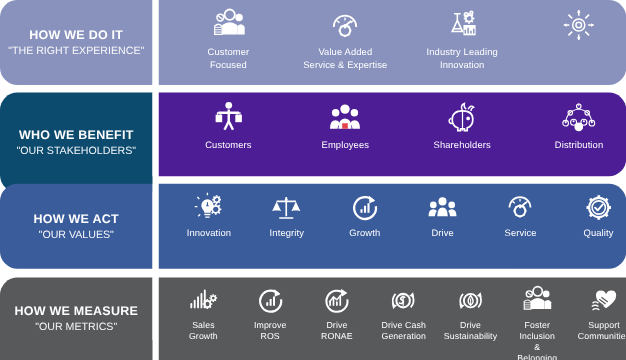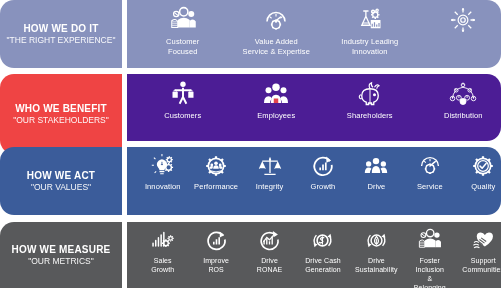--- a/index.html
+++ b/index.html
@@ -154,21 +154,21 @@
               <path d="M4 20 l3 -2 v4 z" stroke="none"></path>
               <path d="M36 20 l-3 -2 v4 z" stroke="none"></path>
             </g>
           </svg>
         </div>
       </div>
     </div>
   </div>
 
   <div class="row" id="row-1" style="top:74px; height:67px;">
-    <div class="label-block" style="background:#ef4444; height:80px;">
+    <div class="label-block" style="background:#0c4a6e; height:80px;">
       <div class="label-title">WHO WE BENEFIT</div>
       <div class="label-sub">"OUR STAKEHOLDERS"</div>
     </div>
     <div class="gap"></div>
     <div class="icon-strip" style="background:#4c1d95; height:67px;">
 
       <div class="cell">
         <div class="glyph">
           <svg viewBox="0 0 40 40" fill="#fff" stroke="#fff">
             <circle cx="20" cy="7" r="3.6" stroke="none"></circle>
@@ -262,39 +262,20 @@
             </g>
             <g transform="translate(28,22)" stroke-width="2">
               <circle cx="0" cy="0" r="4"></circle>
               <path d="M0 -6.4 v1.8 M0 4.6 v1.8 M-6.4 0 h1.8 M4.6 0 h1.8 M-4.6 -4.6 l1.3 1.3 M3.3 3.3 l1.3 1.3 M4.6 -4.6 l-1.3 1.3 M-3.3 3.3 l-1.3 1.3"></path>
             </g>
           </svg>
         </div>
         <div class="cap">Innovation</div>
       </div>
 
-      <div class="cell">
-        <div class="glyph">
-          <svg viewBox="0 0 40 40" fill="none" stroke="#fff" stroke-width="2.4">
-            <circle cx="20" cy="20" r="11"></circle>
-            <path d="M20 6 v3 M20 31 v3 M6 20 h3 M31 20 h3
-                     M10 10 l2.2 2.2 M27.8 27.8 l2.2 2.2 M30 10 l-2.2 2.2 M12.2 27.8 l-2.2 2.2" stroke-width="3.2"></path>
-            <g fill="#fff" stroke="none">
-              <circle cx="20" cy="16" r="2.6"></circle>
-              <path d="M16 24 q0 -5 4 -5 q4 0 4 5 z"></path>
-              <circle cx="14" cy="18.5" r="2"></circle>
-              <path d="M10.5 24 q0 -4 3.5 -4 q1.4 0 2.2 1 q-1.4 1.4 -1.4 3 z"></path>
-              <circle cx="26" cy="18.5" r="2"></circle>
-              <path d="M29.5 24 q0 -4 -3.5 -4 q-1.4 0 -2.2 1 q1.4 1.4 1.4 3 z"></path>
-            </g>
-            <path d="M13 27 q7 3 14 0" stroke-width="1.4"></path>
-          </svg>
-        </div>
-        <div class="cap">Performance</div>
-      </div>
 
       <div class="cell">
         <div class="glyph">
           <svg viewBox="0 0 40 40" fill="none" stroke="#fff" stroke-width="1.9">
             <path d="M20 8 v22 M12 32 h16 M9 13 h22"></path>
             <circle cx="20" cy="11" r="1.6" fill="#fff" stroke="none"></circle>
             <path d="M9 13 L4 24 h10 z" fill="#fff" stroke="none"></path>
             <path d="M31 13 L26 24 h10 z" fill="#fff" stroke="none"></path>
             <path d="M5.5 24 h7 M27.5 24 h7" stroke="#3B5C9A" stroke-width="1.4"></path>
           </svg>

